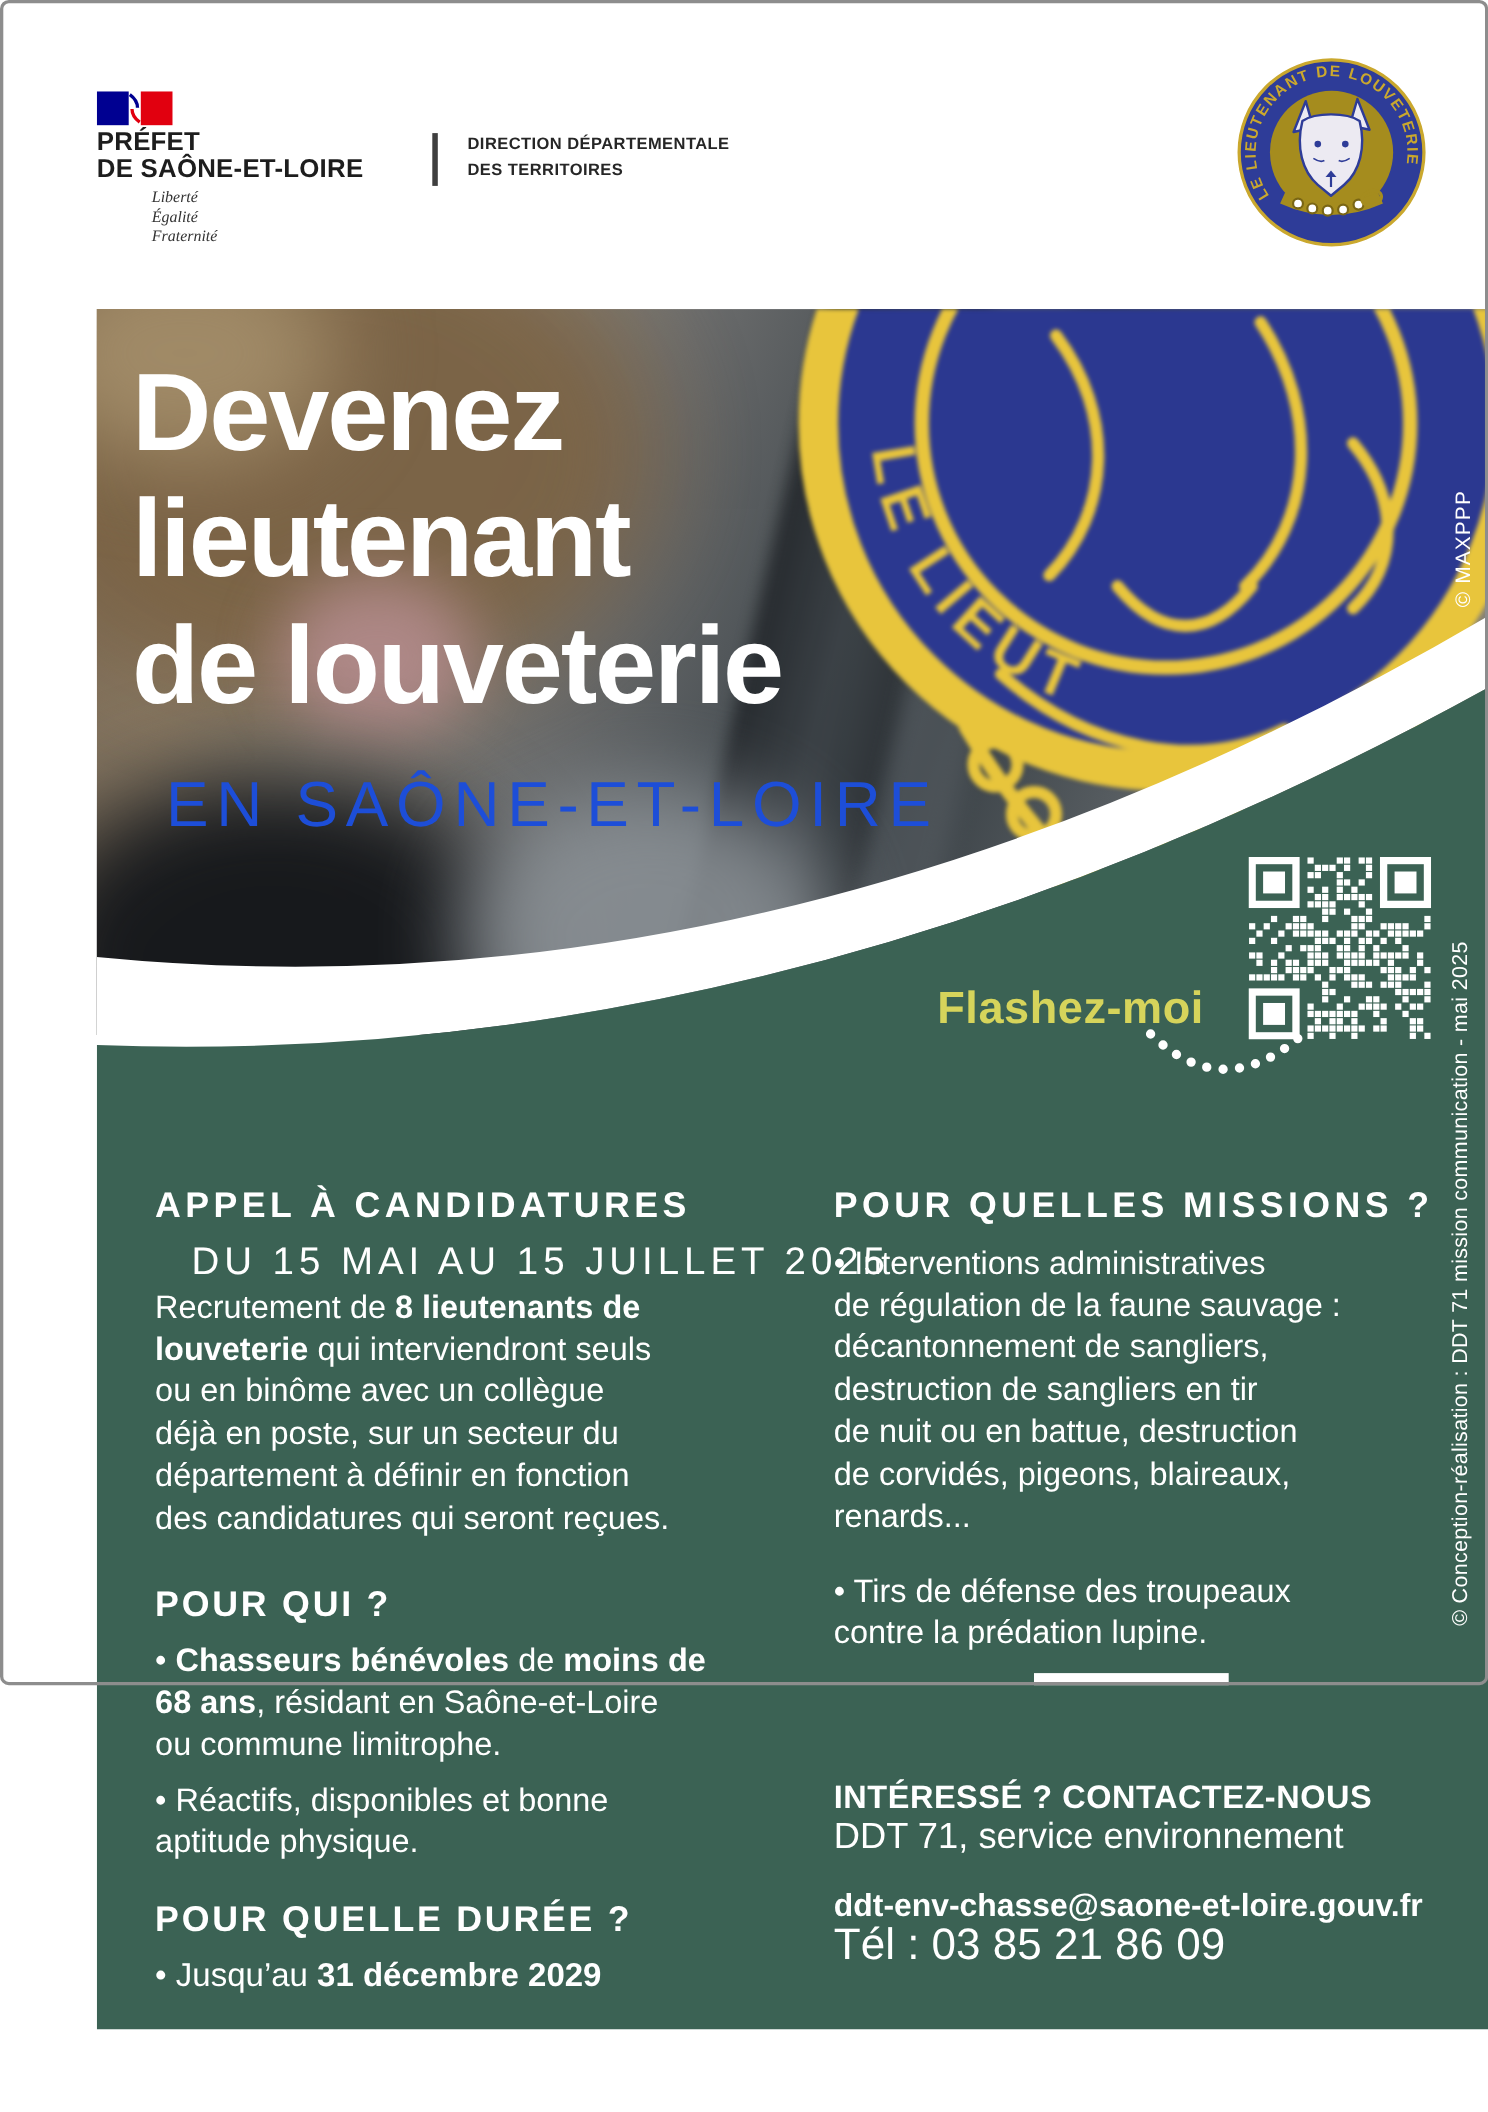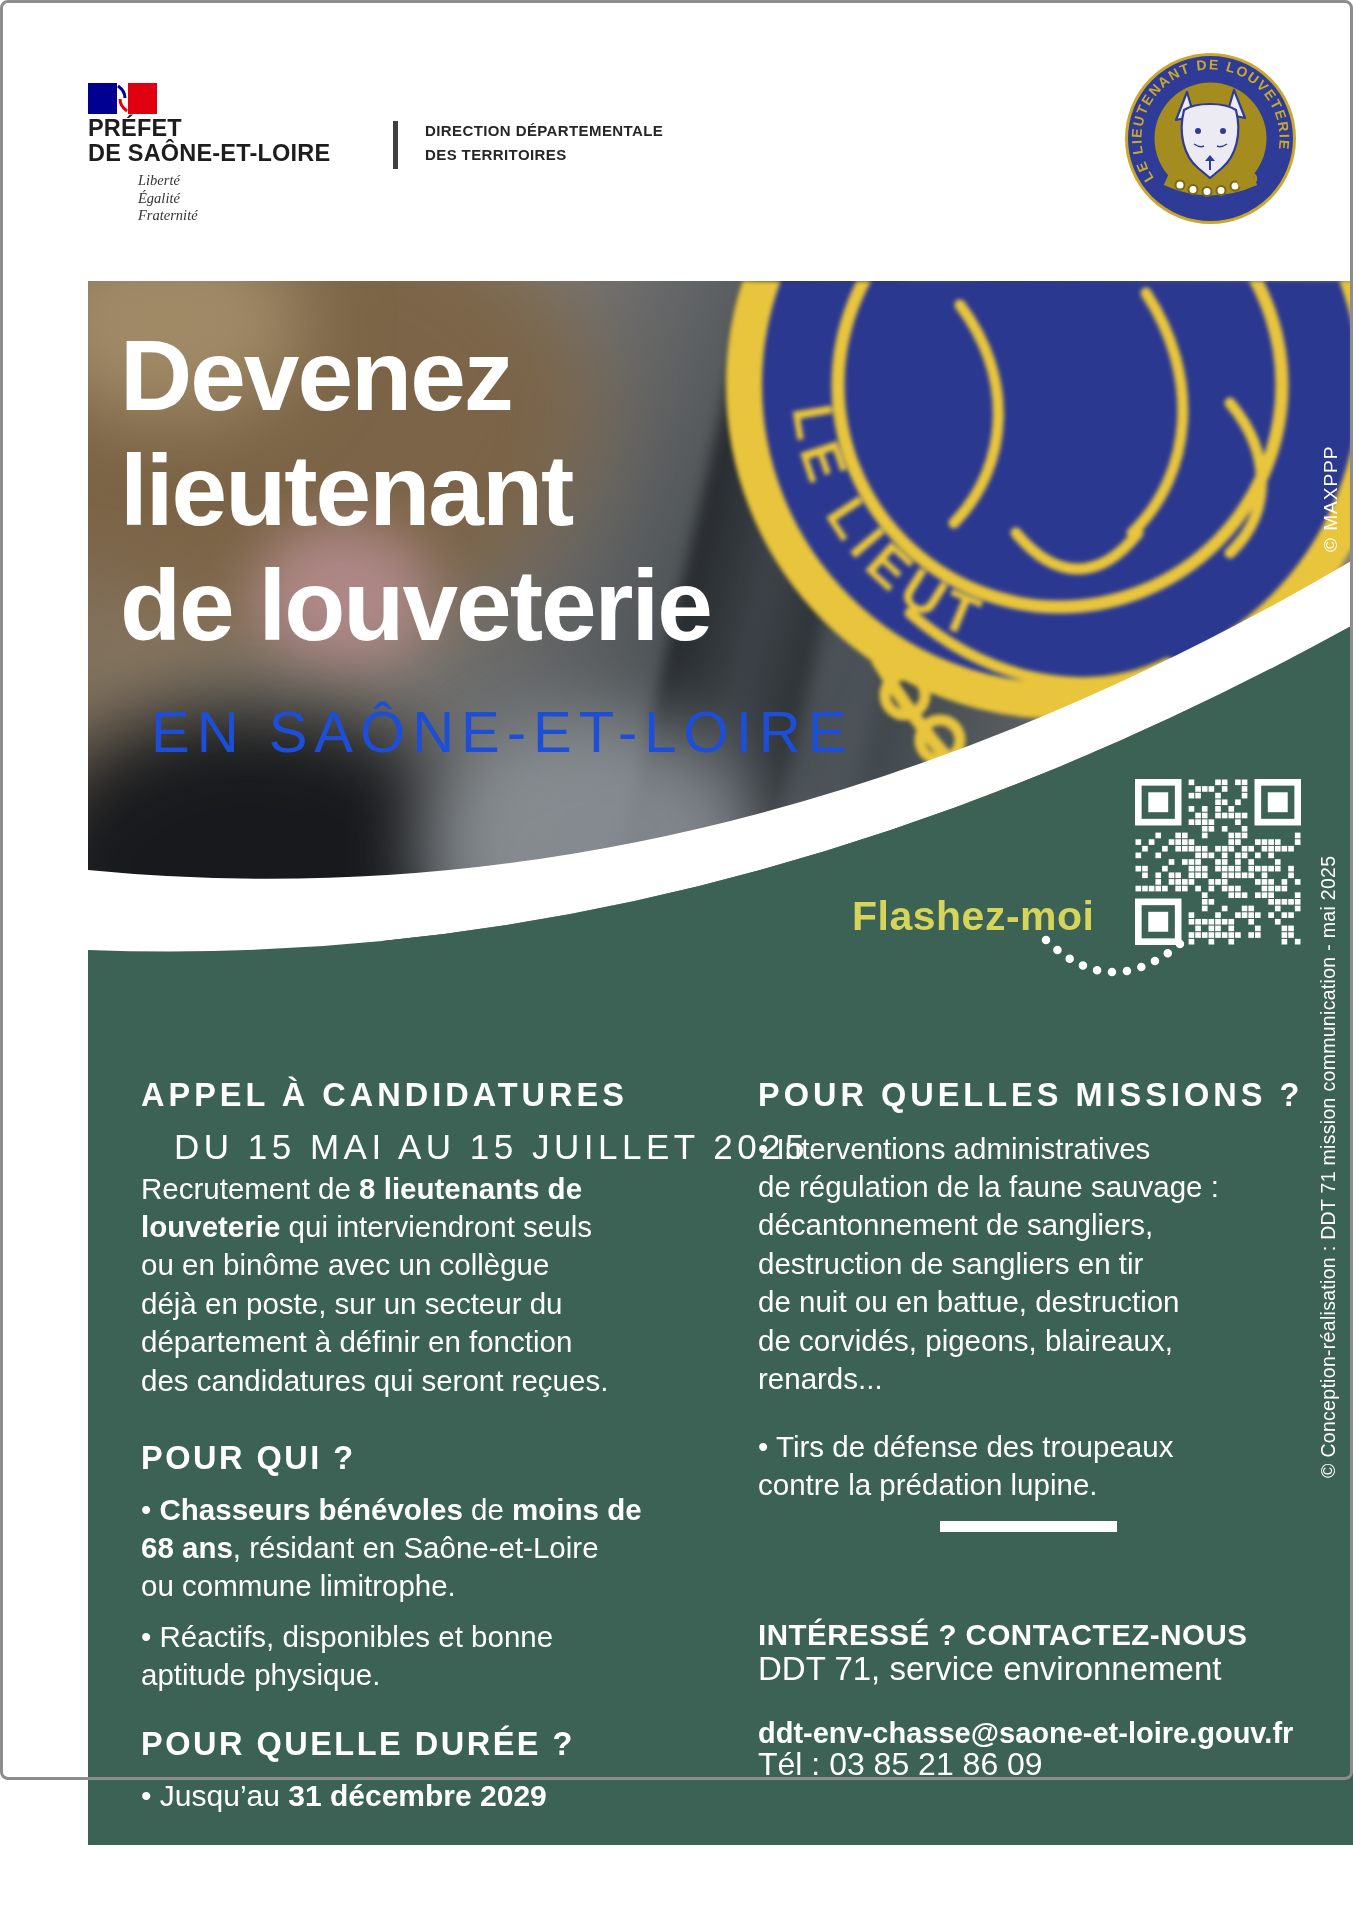--- a/index.html
+++ b/index.html
@@ -1,18 +1,18 @@
 <!DOCTYPE html>
 <html><head>
 <meta charset="utf-8">
 <title>Devenez lieutenant de louveterie</title>
 <style>
   html,body{margin:0;padding:0;background:#fff;}
   body{width:1353px;height:1920px;overflow:hidden;font-family:"Liberation Sans",sans-serif;}
-  .poster{position:relative;width:1353px;height:1780px;background:#fff;}
+  .poster{position:relative;width:1353px;height:1532px;background:#fff;}
   .frame{position:absolute;inset:0;border:3px solid #8d8d8d;border-radius:8px;z-index:40;pointer-events:none;}
 
   
   .hdr{position:absolute;inset:0;z-index:5;}
   .flag{position:absolute;left:88px;top:83px;width:69px;height:31px;}
   .prefet{position:absolute;left:88px;top:116px;font-weight:700;font-size:23.5px;line-height:25px;color:#1d1d1d;letter-spacing:.2px;white-space:nowrap;}
   .motto{position:absolute;left:90px;top:172px;font-family:"Liberation Serif",serif;font-style:italic;font-size:14.5px;line-height:17.5px;color:#333;margin-left:48px;}
   .vbar{position:absolute;left:393px;top:121px;width:5px;height:48px;background:#3f3f3f;}
   .dir{position:absolute;left:425px;top:119px;font-weight:700;font-size:15px;line-height:23.5px;color:#262626;letter-spacing:.4px;white-space:nowrap;}
   .badge{position:absolute;left:1124px;top:52px;width:173px;height:173px;}
@@ -54,21 +54,21 @@
   .p-qui2{left:141px;top:1588px;}
   .t-duree{left:141px;top:1699px;letter-spacing:2.5px;}
   .p-duree{left:141px;top:1747px;font-size:30px;}
   .t-missions{left:758px;top:1050px;}
   .p-mis1{left:758px;top:1100px;}
   .p-mis2{left:758px;top:1398px;}
   .divbar{position:absolute;left:940px;top:1521px;width:177px;height:11px;background:#fff;}
   .t-contact{left:758px;top:1594px;font-weight:700;font-size:29.5px;letter-spacing:.5px;}
   .c1{left:758px;top:1650px;font-size:33px;}
   .c2{left:758px;top:1701px;font-size:29px;font-weight:700;margin-top:16px;}
-  .c3{left:758px;top:1746px;font-size:32px;}
+  .c3{left:758px;top:1746px;font-size:40px;}
   .credit{left:1317px;top:1478px;transform:rotate(-90deg);transform-origin:0 0;font-size:19.5px;letter-spacing:.3px;}
 </style>
 </head>
 <body>
 
 <div class="poster">
 
   <header class="hdr">
     <svg class="flag" viewBox="0 0 69 31">
       <rect x="0" y="0" width="29" height="31" fill="#000091"></rect>

